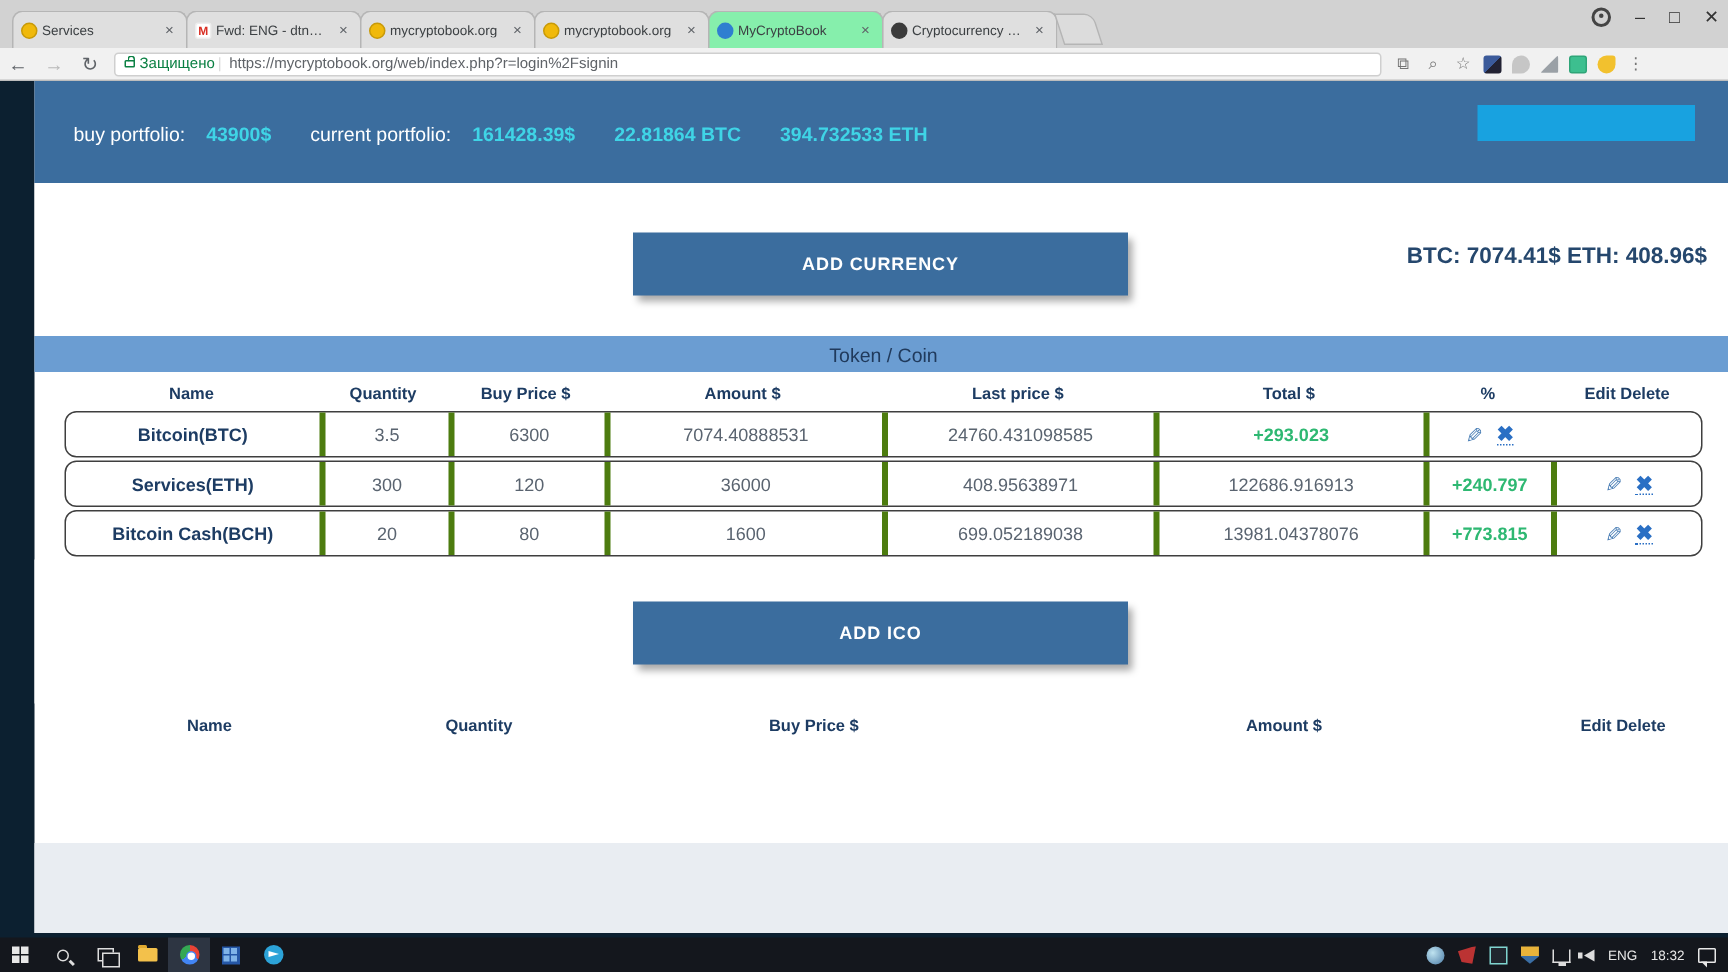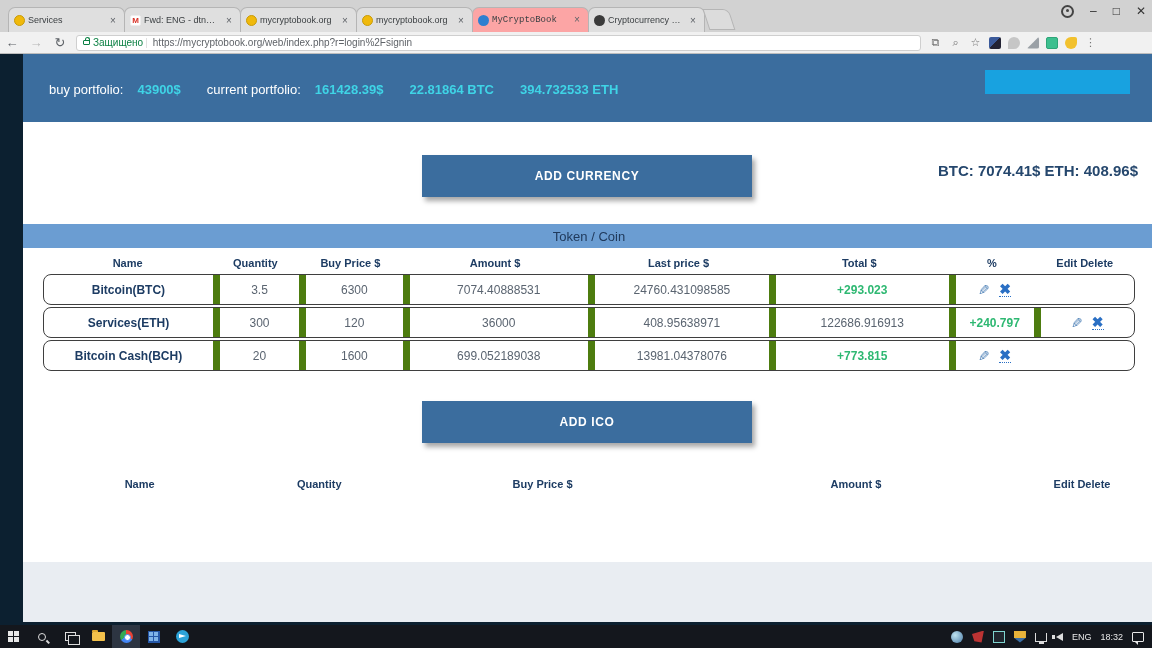--- a/index.html
+++ b/index.html
@@ -10,21 +10,21 @@
   html,body{width:1152px;height:648px;overflow:hidden;}
   body{font-family:"Liberation Sans",sans-serif;background:#000;}
   .stage{position:relative;width:1152px;height:648px;background:var(--page-edge);}
 
   
   .chrome{position:absolute;left:0;top:0;width:1152px;height:54px;background:#d2d2d2;}
   .tabstrip{position:absolute;left:0;top:0;width:1152px;height:32px;}
   .tab{position:absolute;top:7px;height:25px;width:117px;background:#dfdfdf;border:1px solid #b5b5b5;
        border-bottom:none;border-radius:7px 7px 0 0;display:flex;align-items:center;padding:0 5px;
        font-size:9px;color:#3c4043;transform:skewX(0deg);}
-  .tab.active{background:#fca5a5;z-index:3;font-family:Liberation Mono, monospace;}
+  .tab.active{background:#86efac;z-index:3;}
   .tab .title{flex:1;white-space:nowrap;overflow:hidden;text-overflow:ellipsis;margin:0 3px;}
   .tab .close{width:12px;font-size:10px;color:#5f6368;text-align:center;cursor:pointer;}
   .fav{width:11px;height:11px;border-radius:50%;flex:0 0 11px;display:flex;align-items:center;justify-content:center;
        font-size:8px;font-weight:bold;color:#fff;}
   .fav.coin{background:#f0b90b;border:1px solid #c89a08;}
   .fav.gmail{background:#fff;color:#d93025;border:1px solid #eee;border-radius:2px;}
   .fav.mcb{background:#2f7fd0;}
   .fav.cmc{background:#3b3b3b;}
   .newtab{position:absolute;left:706px;top:9px;width:26px;height:21px;background:#dcdcdc;border:1px solid #b5b5b5;
           border-radius:0 6px 0 0;transform:skewX(18deg);}
@@ -72,21 +72,21 @@
            box-shadow:3px 4px 5px rgba(0,0,0,.35);cursor:pointer;font-family:"Liberation Sans",sans-serif;border:none;}
   .prices{position:absolute;right:17px;top:40px;color:#25476d;font-size:15px;font-weight:600;}
 
   .section-bar{height:24px;background:var(--section-blue);color:#203a5c;font-size:13px;display:flex;align-items:center;justify-content:center;}
 
   .token-grid{display:grid;grid-template-columns:15.5% 7.9% 9.5% 17% 16.6% 16.5% 7.8% auto;}
   .ico-grid{display:grid;grid-template-columns:17.7% 15.2% 25.7% 31.7% auto;}
   .thead{margin:4px 20px 0 20px;height:22px;align-items:center;}
   .thead div{font-size:11px;font-weight:bold;color:var(--navy-text);text-align:center;}
   .trow{margin:0 20px 2px 20px;height:31px;background:#fff;border:1px solid #3f3f3f;border-radius:8px;align-items:stretch;}
-  .trow>div{display:flex;align-items:center;justify-content:center;font-size:12px;color:#5a6470;border-left:7px solid #4d7c0f;}
+  .trow>div{display:flex;align-items:center;justify-content:center;font-size:12px;color:#5a6470;border-left:4px solid #4d7c0f;}
   .trow>div:first-child{border-left:none;font-weight:bold;color:var(--navy-text);}
   .trow .pct{color:var(--green);font-weight:bold;}
   .actions{gap:9px;}
   .icon-edit{color:#4a7eb5;font-size:14px;cursor:pointer;transform:scaleX(-1);display:inline-block;}
   .icon-del{color:#2a6fc4;font-size:14px;font-weight:bold;cursor:pointer;border-bottom:1px dotted #2a6fc4;line-height:13px;}
   .ico-head{margin:4px 20px 0 20px;height:22px;align-items:center;}
   .ico-head div{font-size:11px;font-weight:bold;color:var(--navy-text);text-align:center;}
   .footer-zone{position:absolute;left:0;bottom:0;width:100%;height:60px;background:#e9edf2;}
 
   
@@ -249,20 +249,21 @@
         <div class="pct">+240.797</div>
         <div class="actions">
           <span class="icon-edit">✎</span>
           <span class="icon-del">✖</span>
         </div>
       </div>
 
       <div class="token-grid trow">
         <div>Bitcoin Cash(BCH)</div>
         <div>20</div>
+        <div>80</div>
         <div>1600</div>
         <div>699.052189038</div>
         <div>13981.04378076</div>
         <div class="pct">+773.815</div>
         <div class="actions">
           <span class="icon-edit">✎</span>
           <span class="icon-del">✖</span>
         </div>
       </div>
 

